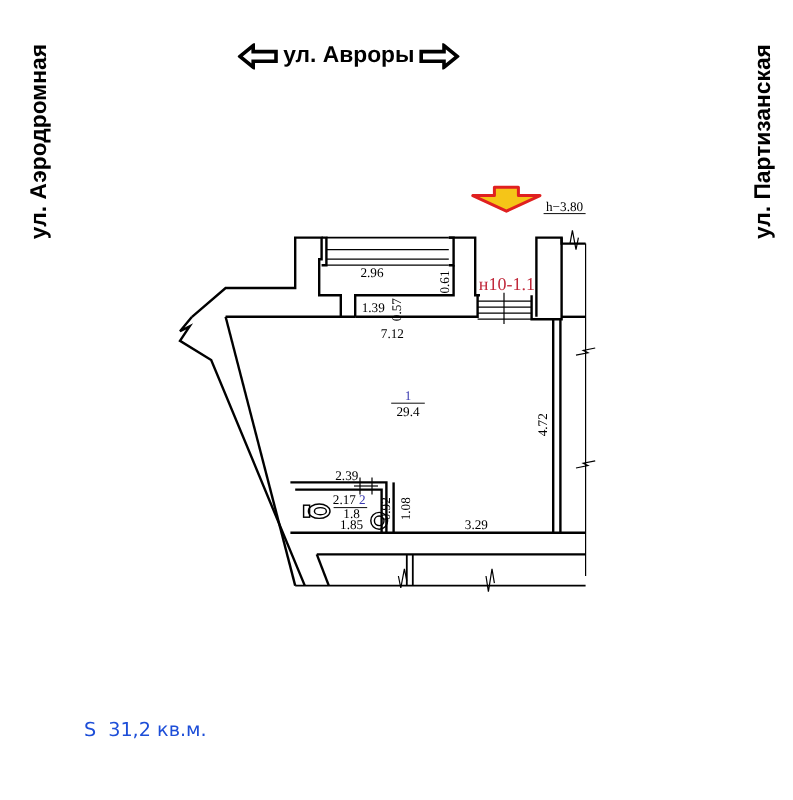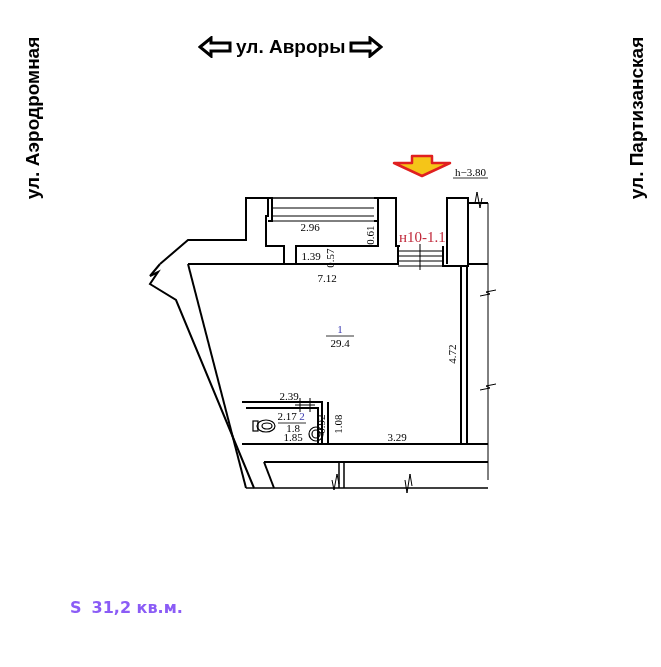--- a/index.html
+++ b/index.html
@@ -1,21 +1,21 @@
 <!DOCTYPE html>
 <html><head>
   <meta charset="utf-8">
   <style>
     html, body { margin: 0; padding: 0; background: #ffffff; }
     body { width: 661px; height: 667px; position: relative; overflow: hidden; }
     .street { position: absolute; font-family: "Liberation Sans", sans-serif; font-weight: bold; color: #000; white-space: nowrap; }
     .street-top { left: 198px; top: 36px; font-size: 19px; display: flex; align-items: flex-start; gap: 4px; }
     .street-left { left: 33px; top: 118px; font-size: 19px; transform: translate(-50%, -50%) rotate(-90deg); transform-origin: center; }
     .street-right { left: 637px; top: 118px; font-size: 19px; transform: translate(-50%, -50%) rotate(-90deg); transform-origin: center; }
-    .area-label { position: absolute; left: 70px; top: 598px; font-family: "DejaVu Sans", sans-serif; font-weight: bold; font-size: 16px; color: #8b5cf6; }
+    .area-label { position: absolute; left: 70px; top: 598px; font-family: "DejaVu Sans", sans-serif; font-weight: normal; font-size: 16px; color: #1d4ed8; }
     .area-label span { margin-right: 10px; }
     svg.plan { position: absolute; left: 0; top: 0; }
     .dim { font-family: "Liberation Serif", serif; font-size: 11px; fill: #000; }
     .room-num { font-family: "Liberation Serif", serif; font-size: 11px; fill: #3a3ab0; }
     .unit-label { font-family: "Liberation Serif", serif; font-size: 15px; fill: #c0283a; }
     .arrow-icon { display: inline-block; }
   </style>
 </head>
 <body>
 

